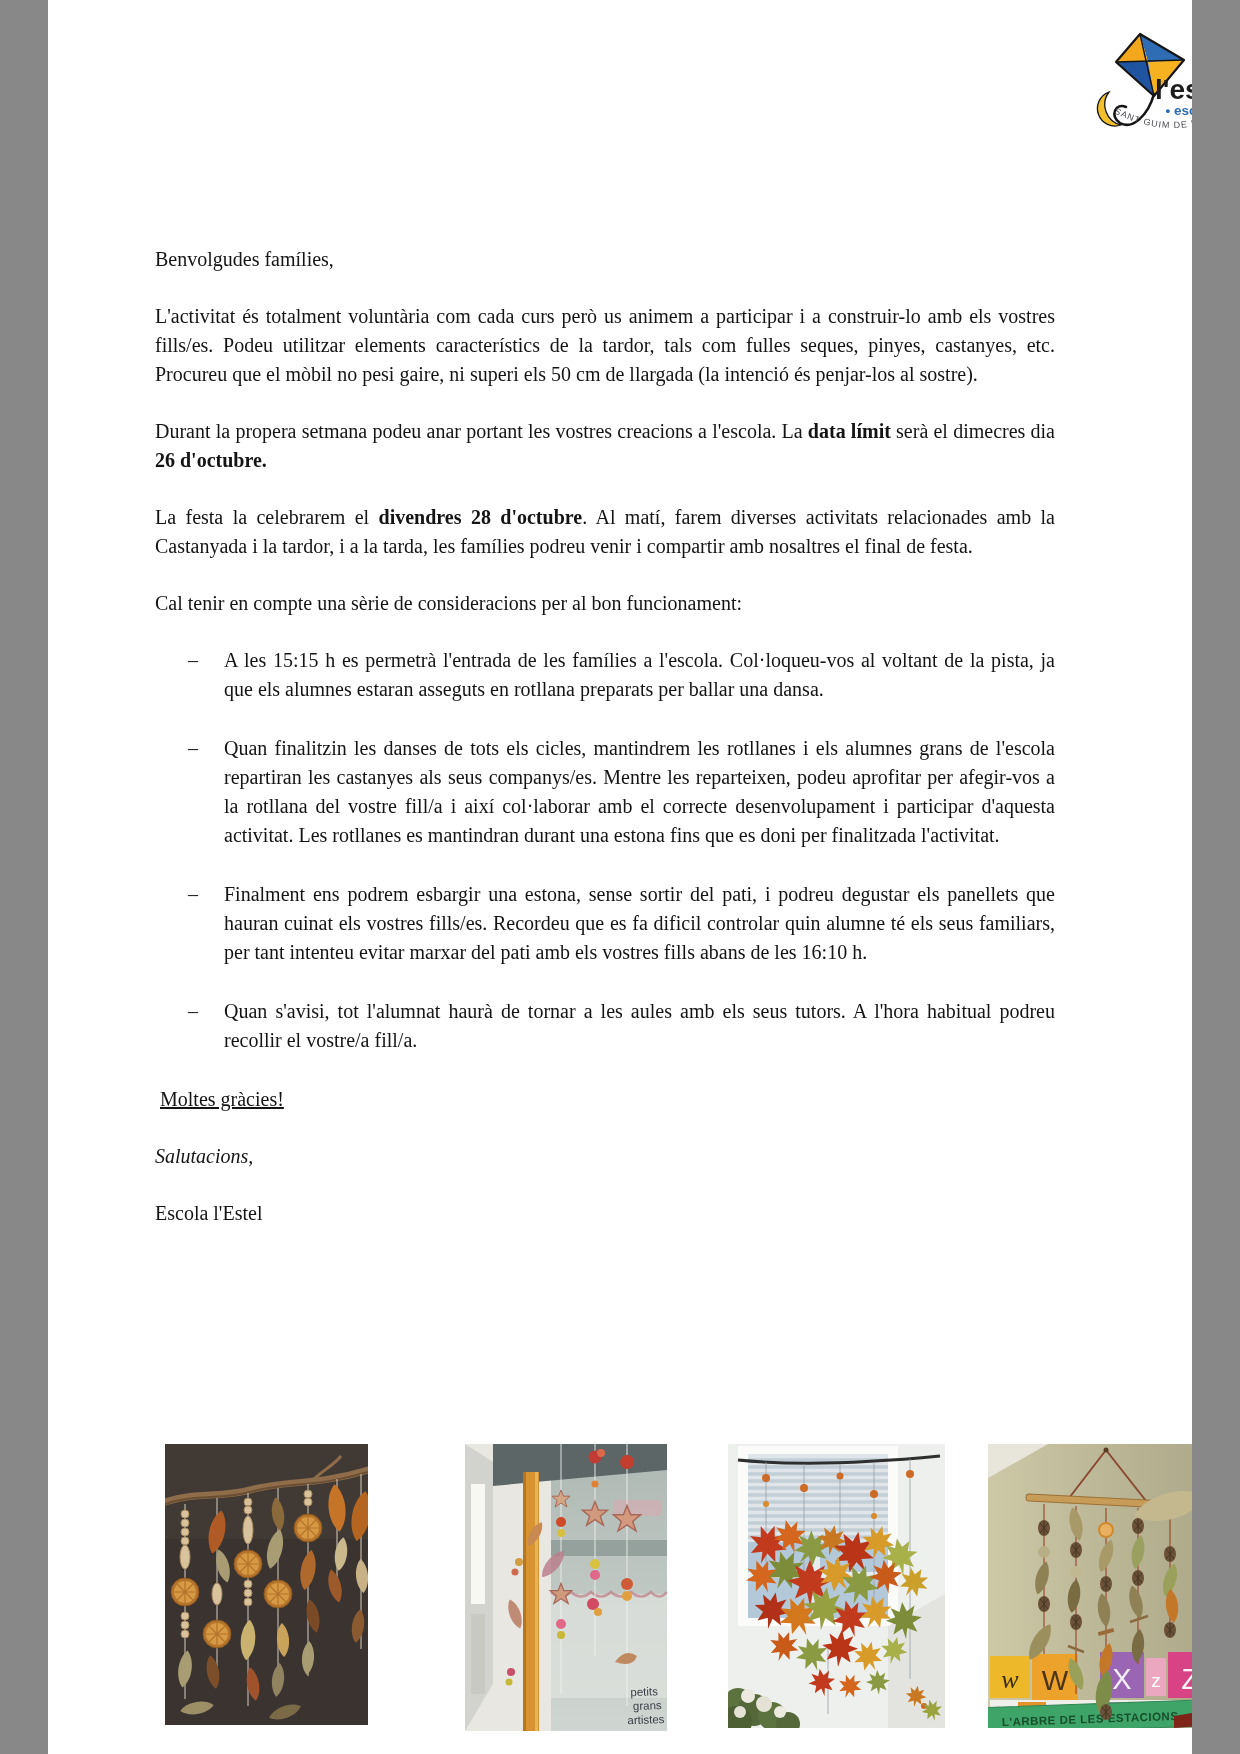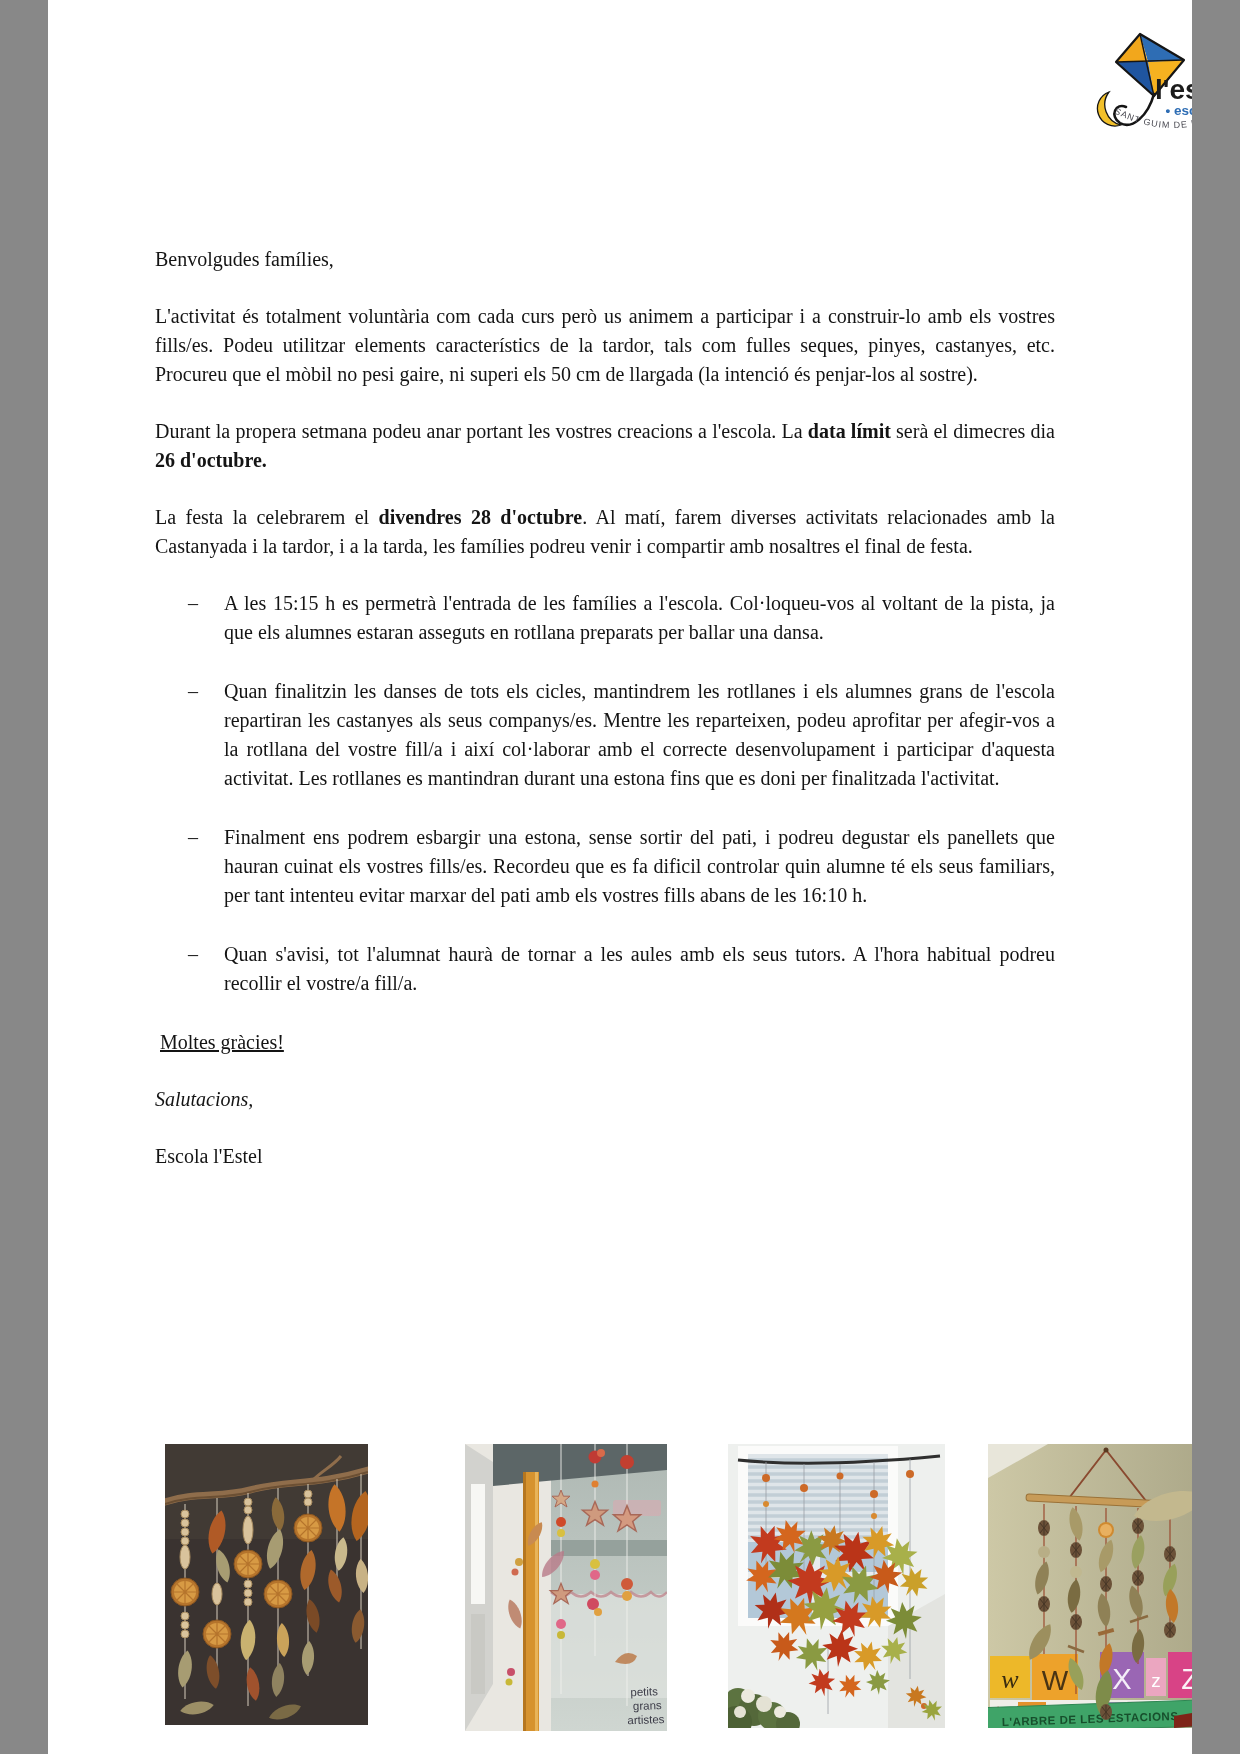--- a/index.html
+++ b/index.html
@@ -42,20 +42,21 @@
         <textPath href="#arcpath" startOffset="2">SANT GUIM DE FREIXENET</textPath>
       </text>
     </svg>
   </div>
 
   <div class="letter">
     <p>Benvolgudes famílies,</p>
     <p>L'activitat és totalment voluntària com cada curs però us animem a participar i a construir-lo amb els vostres fills/es. Podeu utilitzar elements característics de la tardor, tals com fulles seques, pinyes, castanyes, etc. Procureu que el mòbil no pesi gaire, ni superi els 50 cm de llargada (la intenció és penjar-los al sostre).</p>
     <p><span>Durant la propera setmana podeu anar portant les vostres creacions a l'escola. La </span><b>data límit</b><span> serà el dimecres dia </span><b>26 d'octubre.</b></p>
     <p><span>La festa la celebrarem el </span><b>divendres 28 d'octubre</b><span>. Al matí, farem diverses activitats relacionades amb la Castanyada i la tardor, i a la tarda, les famílies podreu venir i compartir amb nosaltres el final de festa.</span></p>
+    <p>Cal tenir en compte una sèrie de consideracions per al bon funcionament:</p>
 
     <div class="list">
       <div class="li"><span class="marker">–</span><span>A les 15:15 h es permetrà l'entrada de les famílies a l'escola. Col·loqueu-vos al voltant de la pista, ja que els alumnes estaran asseguts en rotllana preparats per ballar una dansa.</span></div>
       <div class="li"><span class="marker">–</span><span>Quan finalitzin les danses de tots els cicles, mantindrem les rotllanes i els alumnes grans de l'escola repartiran les castanyes als seus companys/es. Mentre les reparteixen, podeu aprofitar per afegir-vos a la rotllana del vostre fill/a i així col·laborar amb el correcte desenvolupament i participar d'aquesta activitat. Les rotllanes es mantindran durant una estona fins que es doni per finalitzada l'activitat.</span></div>
       <div class="li"><span class="marker">–</span><span>Finalment ens podrem esbargir una estona, sense sortir del pati, i podreu degustar els panellets que hauran cuinat els vostres fills/es. Recordeu que es fa dificil controlar quin alumne té els seus familiars, per tant intenteu evitar marxar del pati amb els vostres fills abans de les 16:10 h.</span></div>
       <div class="li"><span class="marker">–</span><span>Quan s'avisi, tot l'alumnat haurà de tornar a les aules amb els seus tutors. A l'hora habitual podreu recollir el vostre/a fill/a.</span></div>
     </div>
 
     <p class="thanks">Moltes gràcies!</p>
     <p class="signoff">Salutacions,</p>

